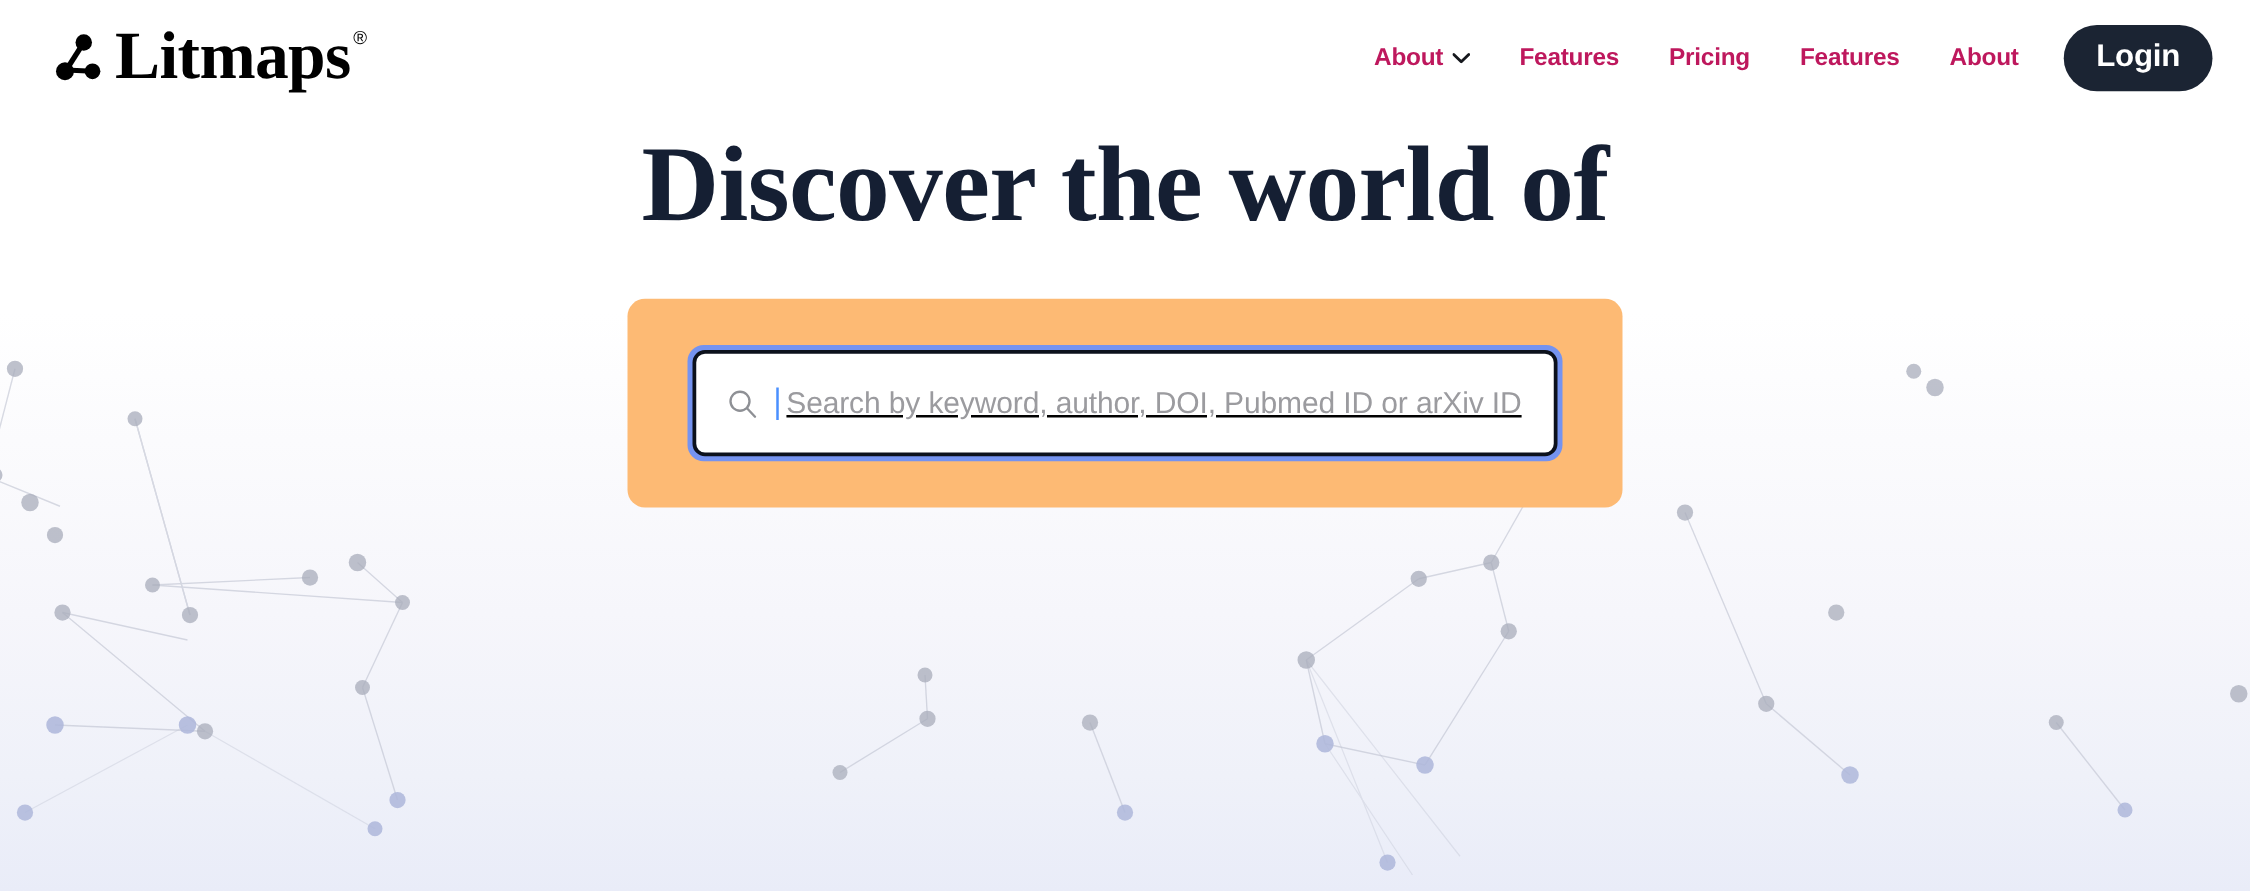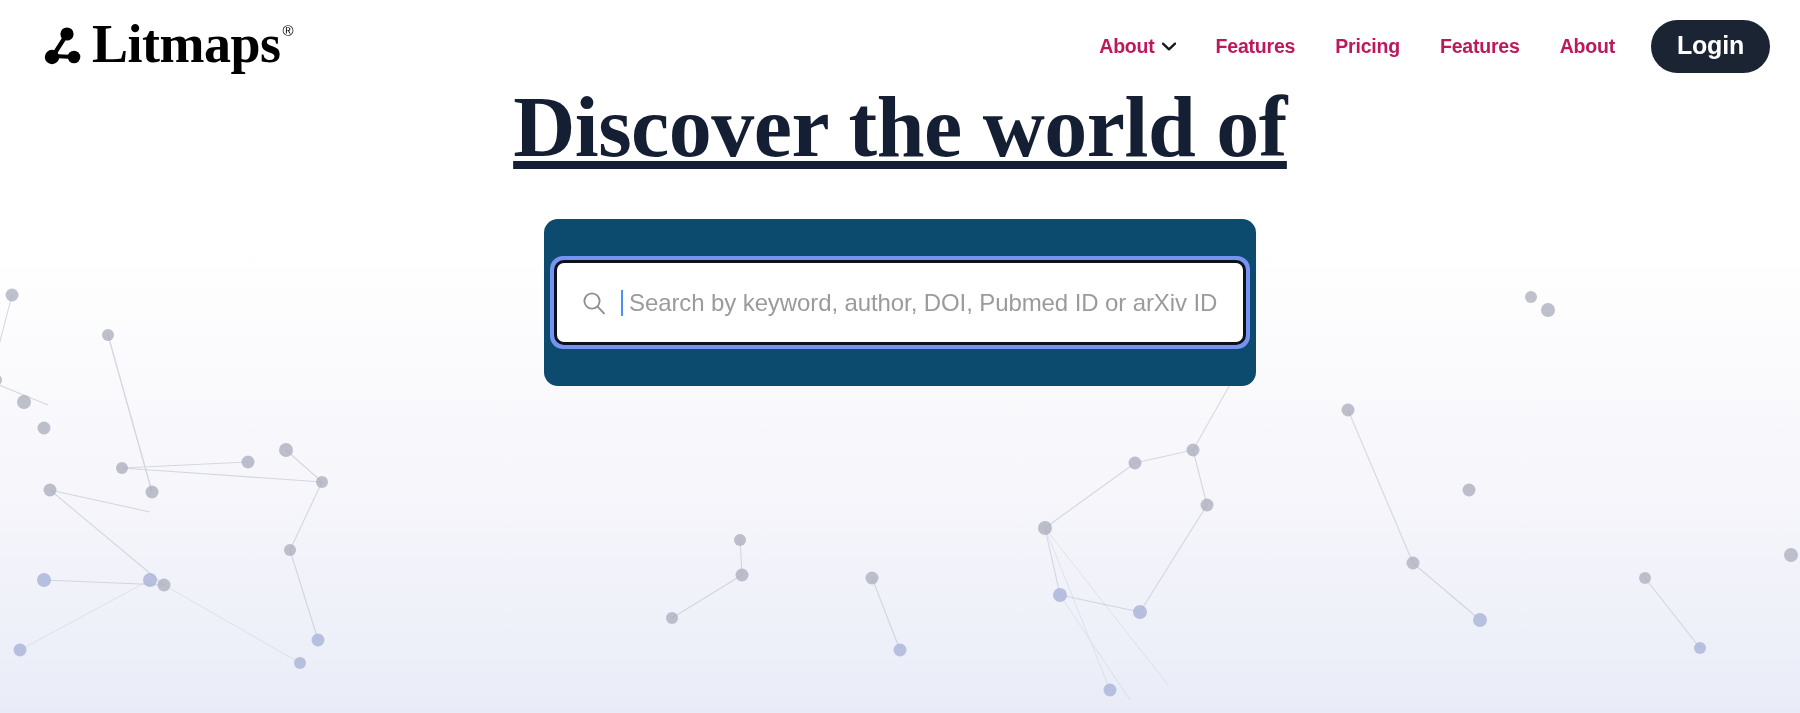--- a/index.html
+++ b/index.html
@@ -137,43 +137,43 @@
     left: 0; top: 0;
     width: 1800px;
     height: 713px;
     z-index: 10;
     display: flex;
     flex-direction: column;
     align-items: center;
   }
 
   .headline {
-    margin-top: 80px;
+    margin-top: 100px;
     font-family: "Liberation Serif", serif;
     font-weight: 700;
     font-size: 86px;
     line-height: 95px;
     color: #151f33;
     text-align: center;
     letter-spacing: -0.5px;
-    text-decoration: underline;
   }
 
   .headline .line { display: block; }
 
   
   .search-panel {
     margin-top: 44px;
-    width: 712px;
+    width: 796px;
     height: 167px;
-    background: #0c4a6e;
+    background: #fdba74;
     border-radius: 14px;
     display: flex;
     align-items: center;
     justify-content: center;
+    text-decoration: underline;
   }
 
   .search-ring {
     width: 700px;
     height: 93px;
     border-radius: 13px;
     background: #7593f0;
     padding: 4px;
     display: flex;
     align-items: center;

